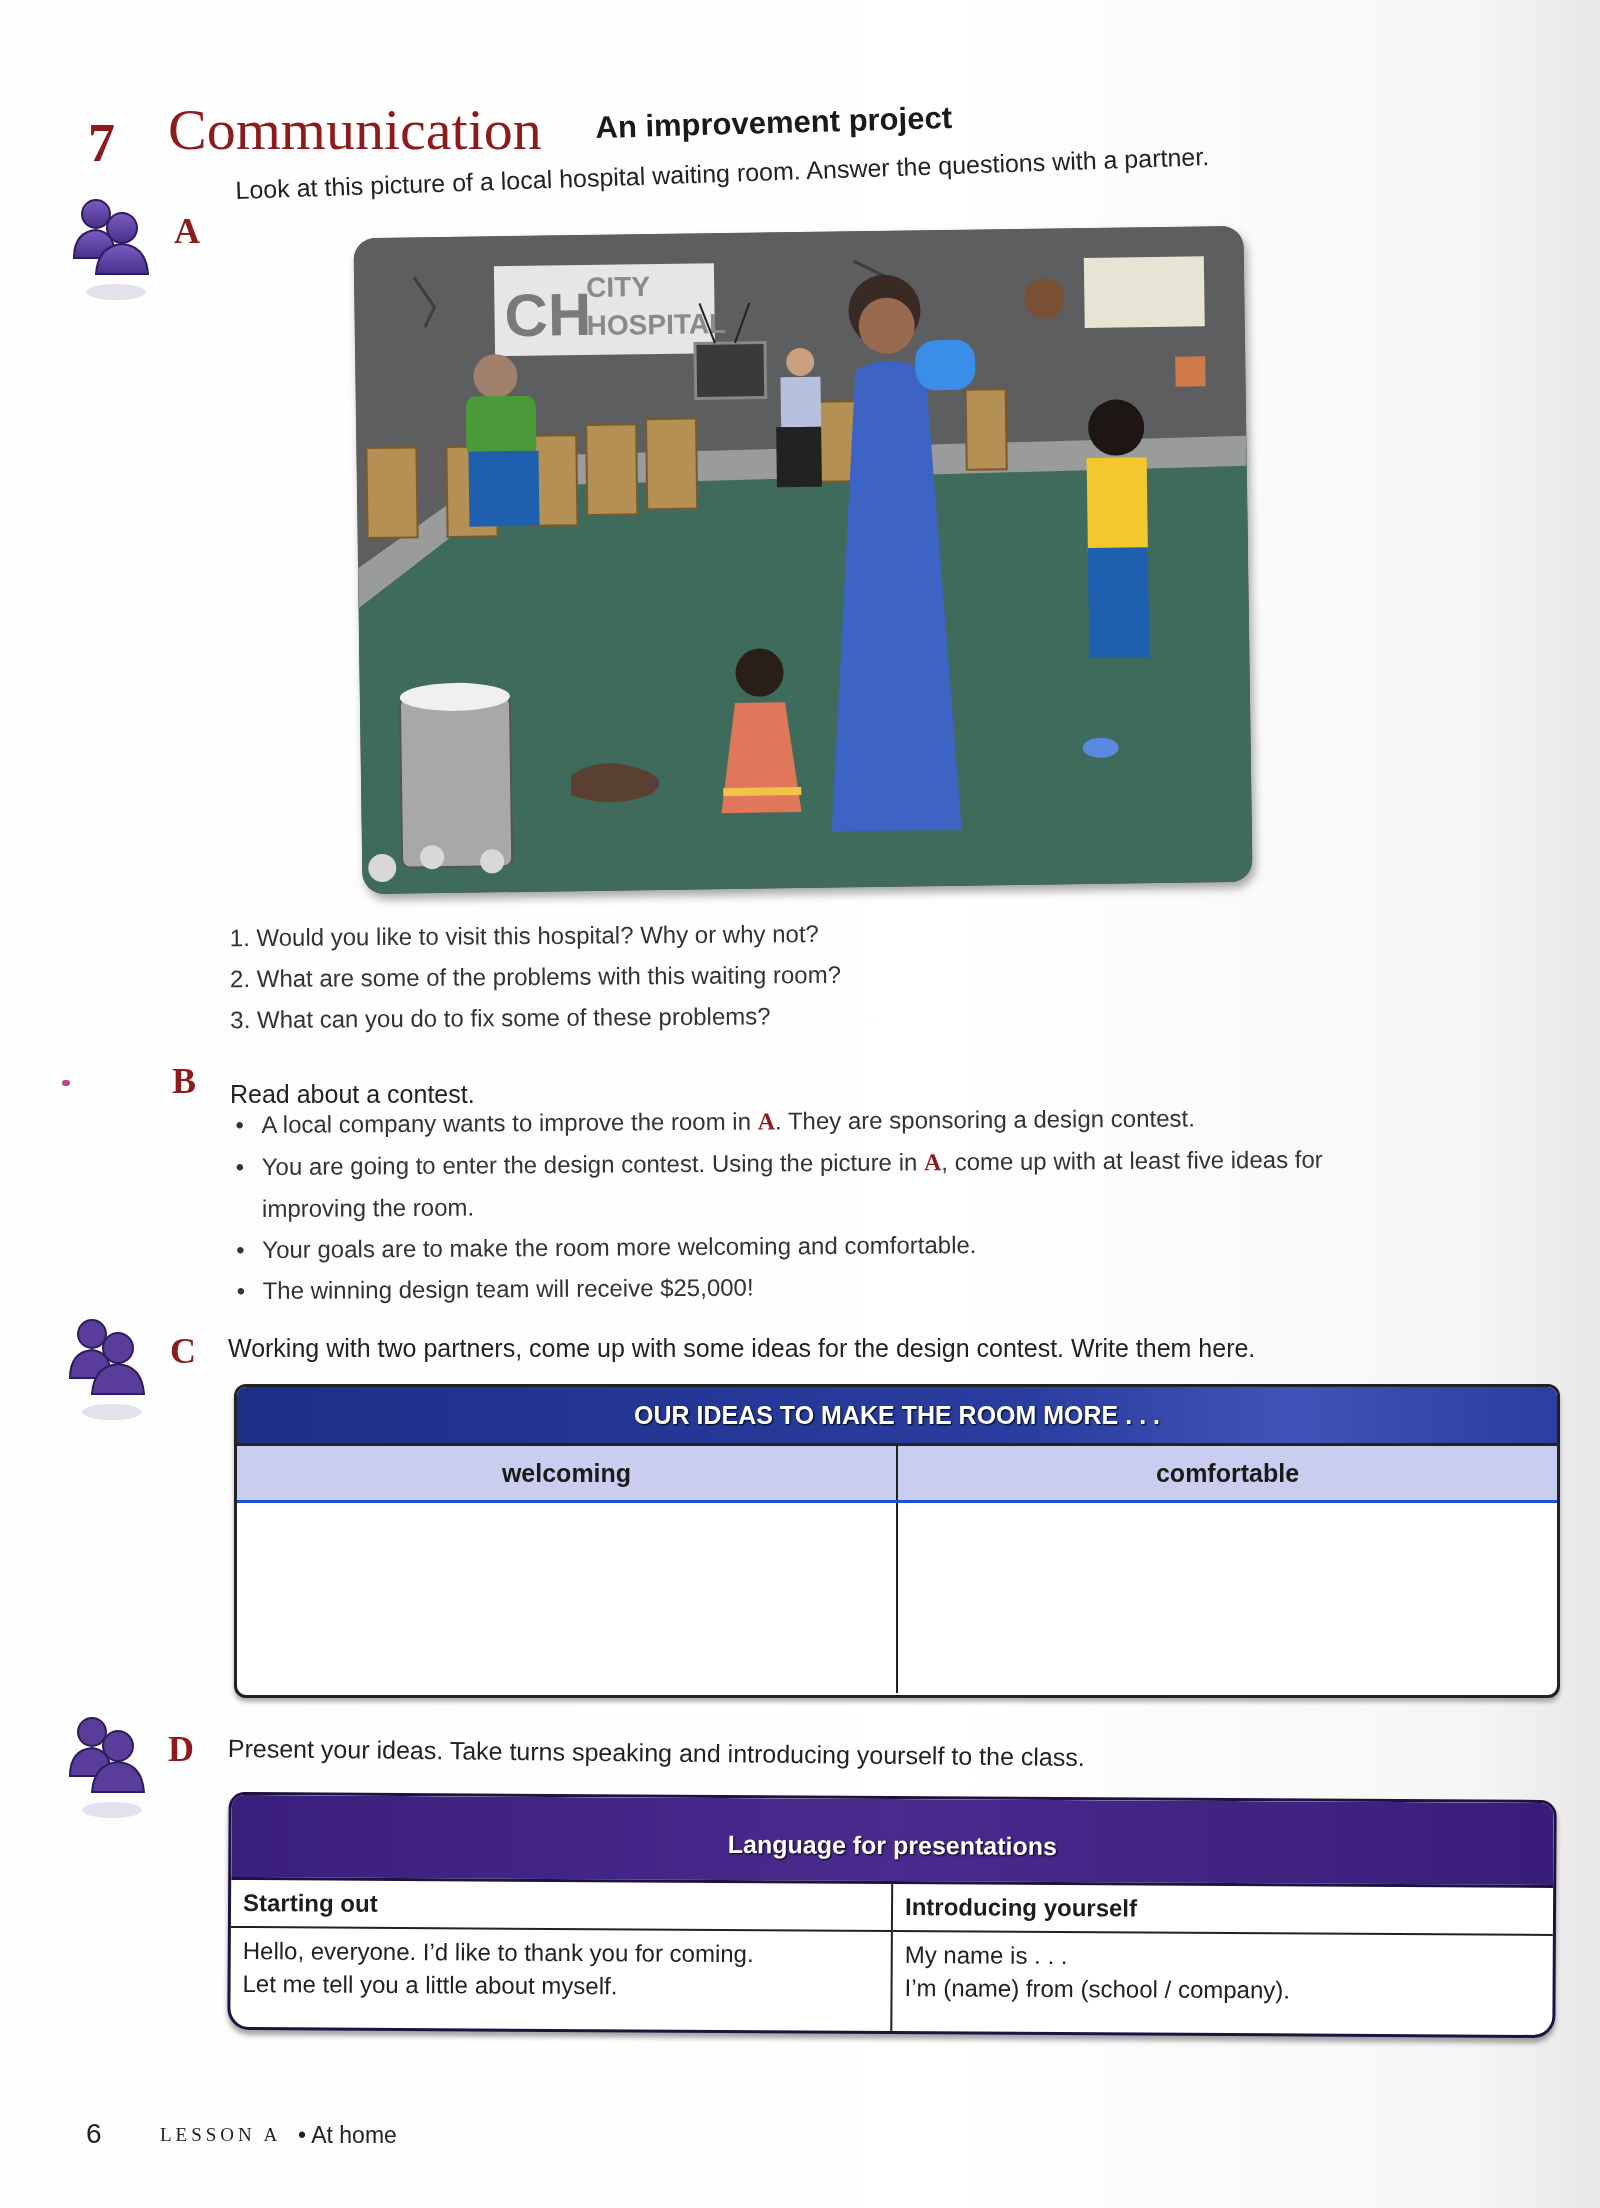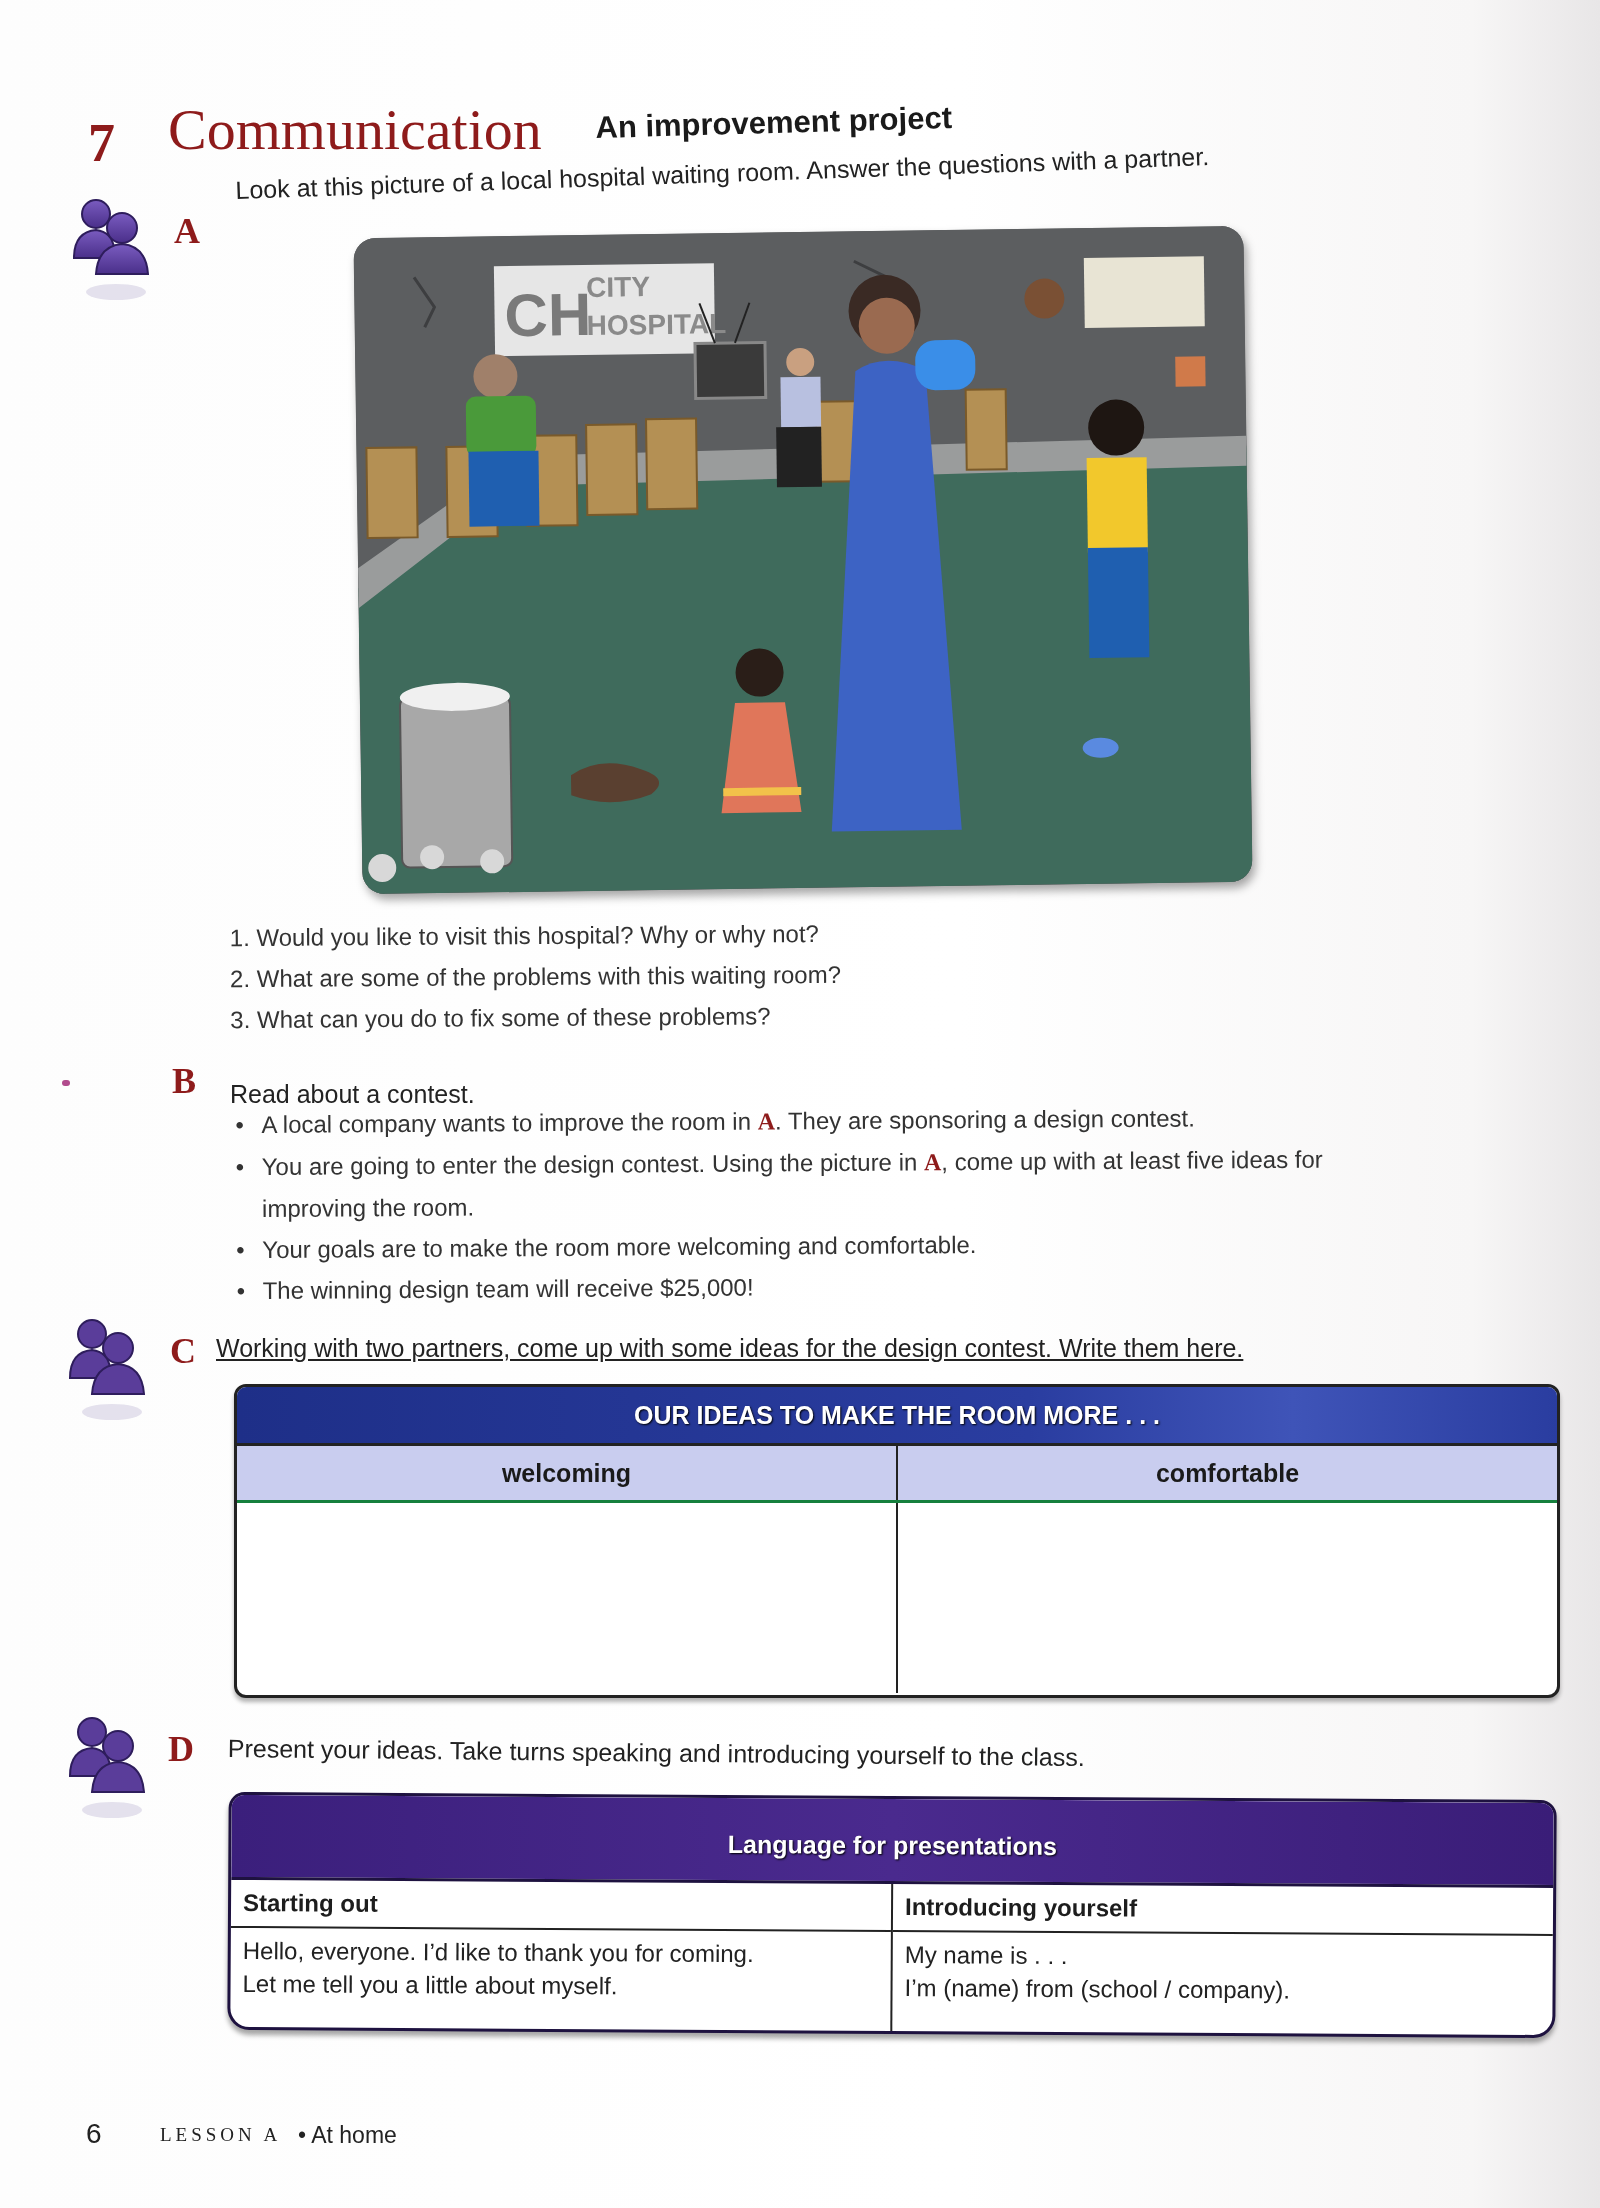--- a/index.html
+++ b/index.html
@@ -37,21 +37,21 @@
 
   
   .b-list { left: 232px; top: 1100px; width: 1200px; font-size: 24px; color: #333; line-height: 41px; transform: rotate(-0.4deg); }
   .b-item { position: relative; padding-left: 30px; }
   .b-item::before { content: "•"; position: absolute; left: 4px; top: 0; color: #333; }
   .b-item b { color: #8e1b1b; font-family: "Liberation Serif", serif; }
 
   
   .ideas { left: 234px; top: 1384px; width: 1320px; height: 308px; border: 3px solid #222; border-radius: 12px; overflow: hidden; background: #fff; box-shadow: 0 4px 4px rgba(0,0,0,0.3); }
   .ideas-head { height: 56px; background: linear-gradient(90deg, #1e2f88 0%, #2a3da0 60%, #3f54b8 80%, #2a3da0 100%); color: #fff; font-weight: bold; font-size: 25px; text-align: center; line-height: 56px; text-shadow: 1px 1px 2px #000; border-bottom: 3px solid #222; }
-  .ideas-cols { display: flex; height: 54px; background: #c9cdef; border-bottom: 3px solid #15803d; }
+  .ideas-cols { display: flex; height: 54px; background: #c9cdef; border-bottom: 3px solid #1d4ed8; }
   .ideas-col { flex: 1; text-align: center; font-size: 25px; font-weight: bold; line-height: 54px; color: #1a1a1a; }
   .ideas-col + .ideas-col { border-left: 2px solid #222; }
   .ideas-body { display: flex; height: 190px; }
   .ideas-cell { flex: 1; }
   .ideas-cell + .ideas-cell { border-left: 2px solid #222; }
 
   
   .lang { left: 228px; top: 1796px; width: 1322px; height: 232px; border: 3px solid #1e1240; border-radius: 16px 16px 22px 22px; overflow: hidden; background: #fff; box-shadow: 0 5px 5px rgba(0,0,0,0.35); transform: rotate(0.35deg); }
   .lang-head { height: 82px; background: linear-gradient(90deg, #3b1f7c 0%, #4a2a8e 50%, #3a1d78 100%); color: #fff; font-weight: bold; font-size: 25px; text-align: center; line-height: 92px; text-shadow: 1px 1px 2px #000; border-bottom: 3px solid #1e1240; }
   .lang-grid { display: flex; height: 147px; }
@@ -176,21 +176,21 @@
 </div>
 
 <svg class="abs pair-icon" style="left:62px; top:1316px;" viewBox="0 0 90 120">
   <circle cx="30" cy="18" r="14" fill="#5a3d9a" stroke="#2e1d5c" stroke-width="2"></circle>
   <path d="M8 62 Q8 36 30 34 Q46 36 48 52 L40 62 Z" fill="#5a3d9a" stroke="#2e1d5c" stroke-width="2"></path>
   <circle cx="56" cy="32" r="15" fill="#5a3d9a" stroke="#2e1d5c" stroke-width="2"></circle>
   <path d="M30 78 Q32 50 56 48 Q80 50 82 78 Z" fill="#5a3d9a" stroke="#2e1d5c" stroke-width="2"></path>
   <ellipse cx="50" cy="96" rx="30" ry="8" fill="#d8d4e6" opacity="0.7"></ellipse>
 </svg>
 <div class="abs sec-letter" style="left:170px; top:1330px;">C</div>
-<div class="abs sec-text" style="left:216px; top:1334px; white-space:nowrap;text-decoration:underline;">Working with two partners, come up with some ideas for the design contest. Write them here.</div>
+<div class="abs sec-text" style="left:228px; top:1334px; white-space:nowrap;">Working with two partners, come up with some ideas for the design contest. Write them here.</div>
 
 <div class="abs ideas">
   <div class="ideas-head">OUR IDEAS TO MAKE THE ROOM MORE . . .</div>
   <div class="ideas-cols">
     <div class="ideas-col">welcoming</div>
     <div class="ideas-col">comfortable</div>
   </div>
   <div class="ideas-body">
     <div class="ideas-cell"></div>
     <div class="ideas-cell"></div>

